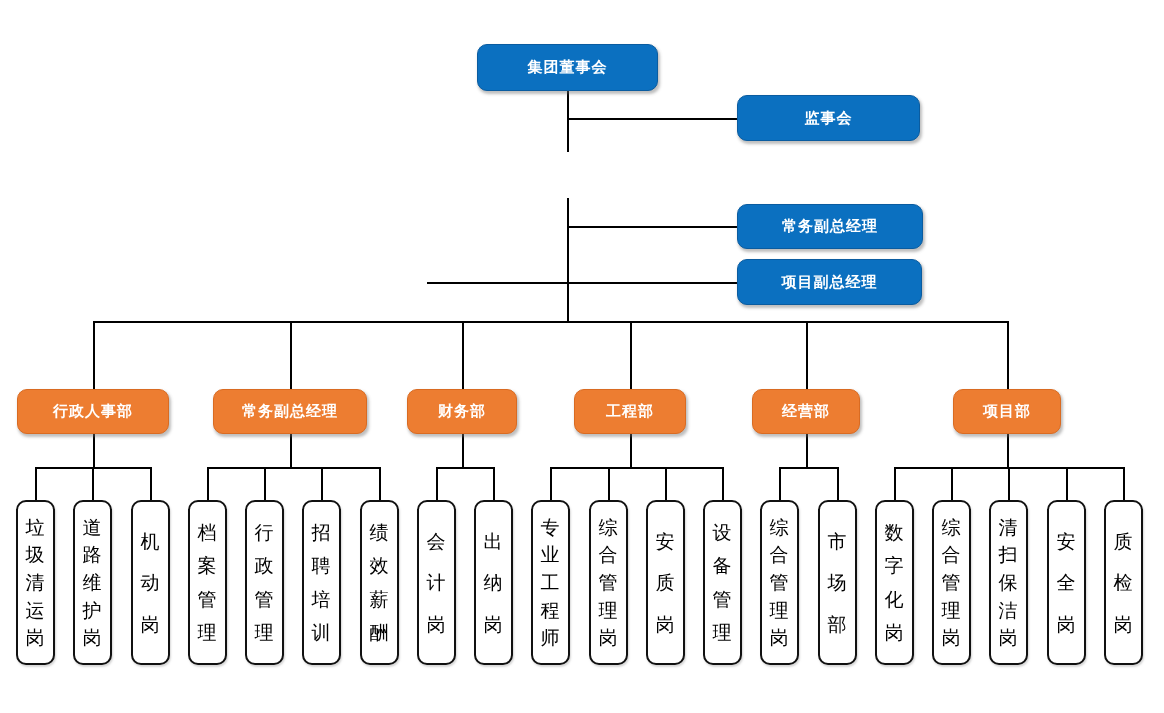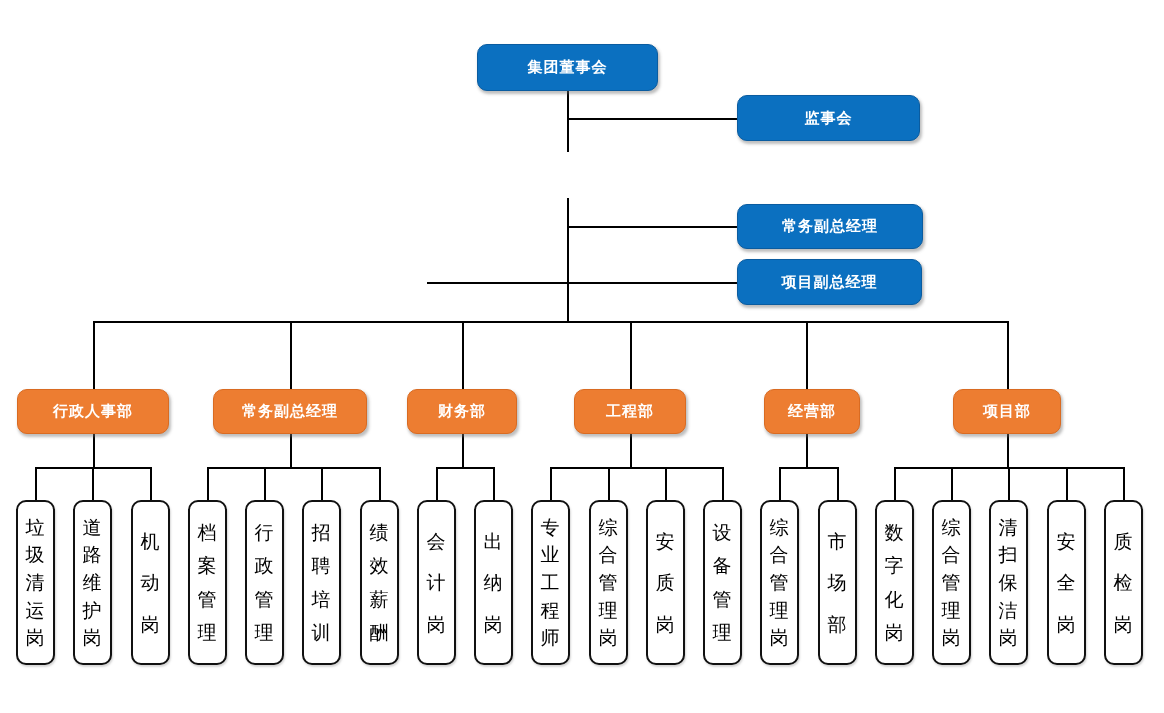--- a/index.html
+++ b/index.html
@@ -94,21 +94,21 @@
       </div>
       <div class="node dept" style="left: 213px; top: 389px; width: 154px; height: 45px;">
         <span>常务副总经理</span>
       </div>
       <div class="node dept" style="left: 407px; top: 389px; width: 110px; height: 45px;">
         <span>财务部</span>
       </div>
       <div class="node dept" style="left: 574px; top: 389px; width: 112px; height: 45px;">
         <span>工程部</span>
       </div>
-      <div class="node dept" style="left: 752px; top: 389px; width: 96px; height: 45px; margin-left: 12px;">
+      <div class="node dept" style="left: 752px; top: 389px; width: 108px; height: 45px;">
         <span>经营部</span>
       </div>
       <div class="node dept" style="left: 953px; top: 389px; width: 108px; height: 45px;">
         <span>项目部</span>
       </div>
     </div>
   <div id="leaf-layer">
       <div class="leaf" title="垃圾清运岗" style="left: 15.5px; top: 500px; width: 39px; height: 165px;">
         <span>垃</span>
         <span>圾</span>

